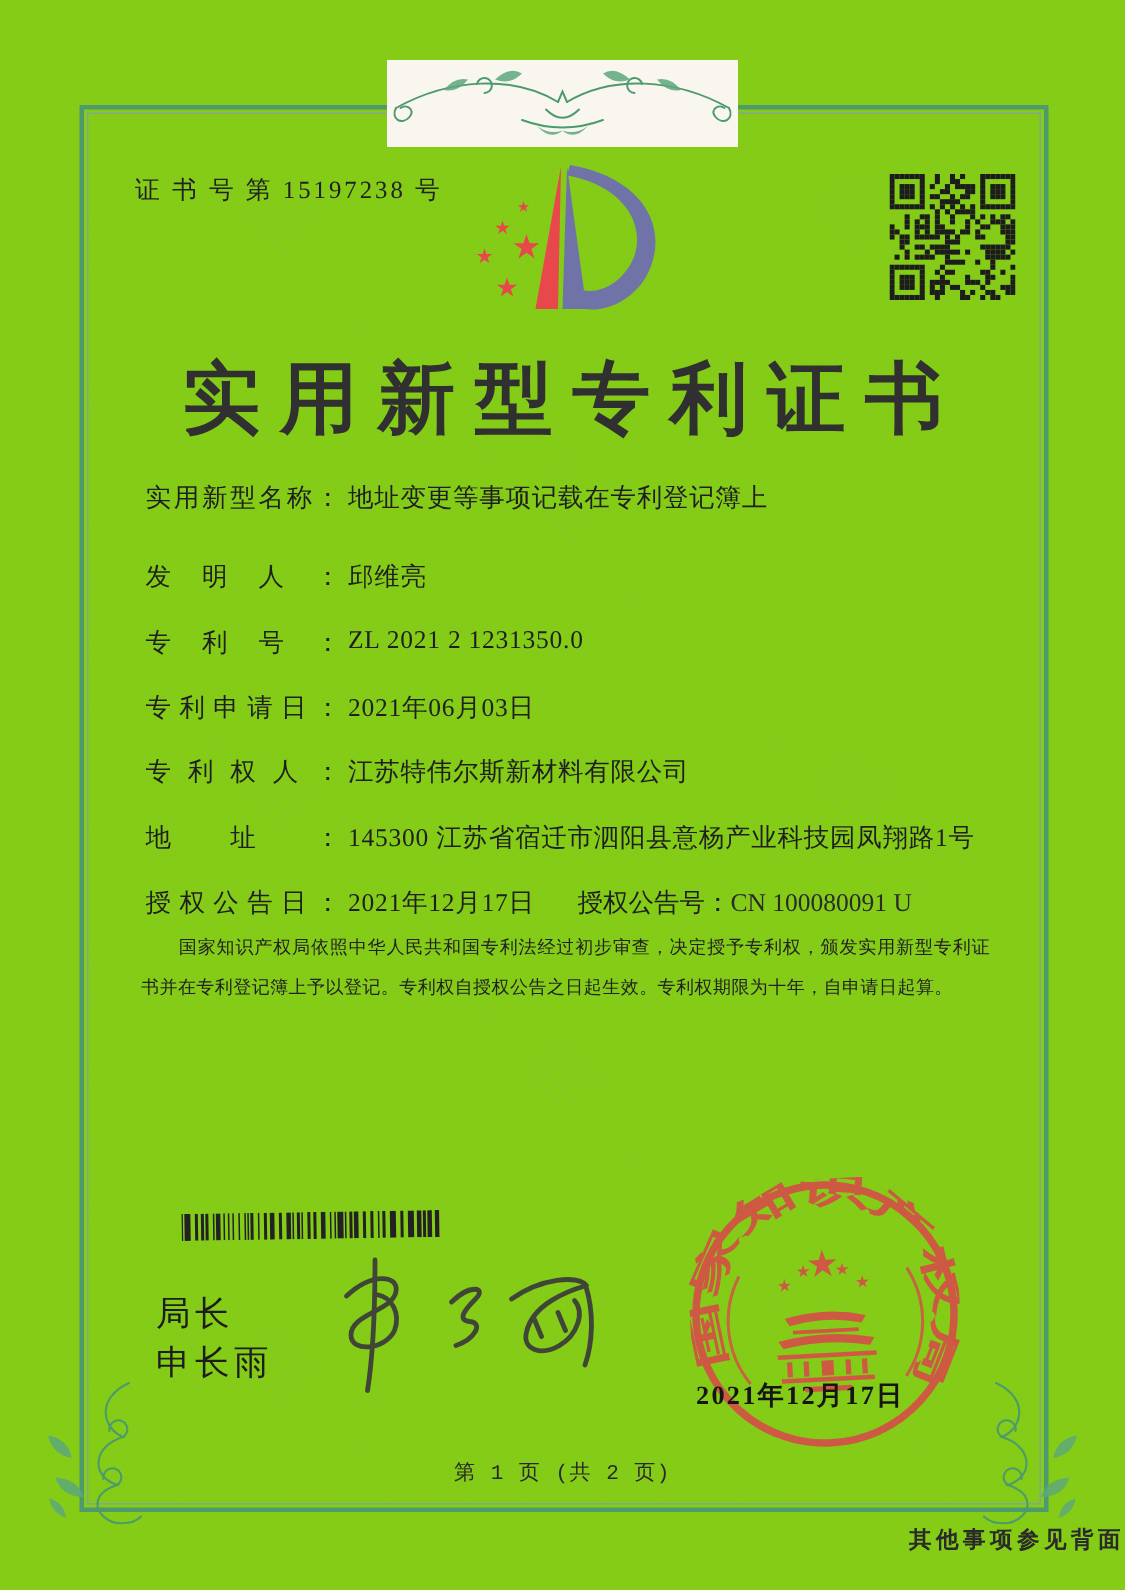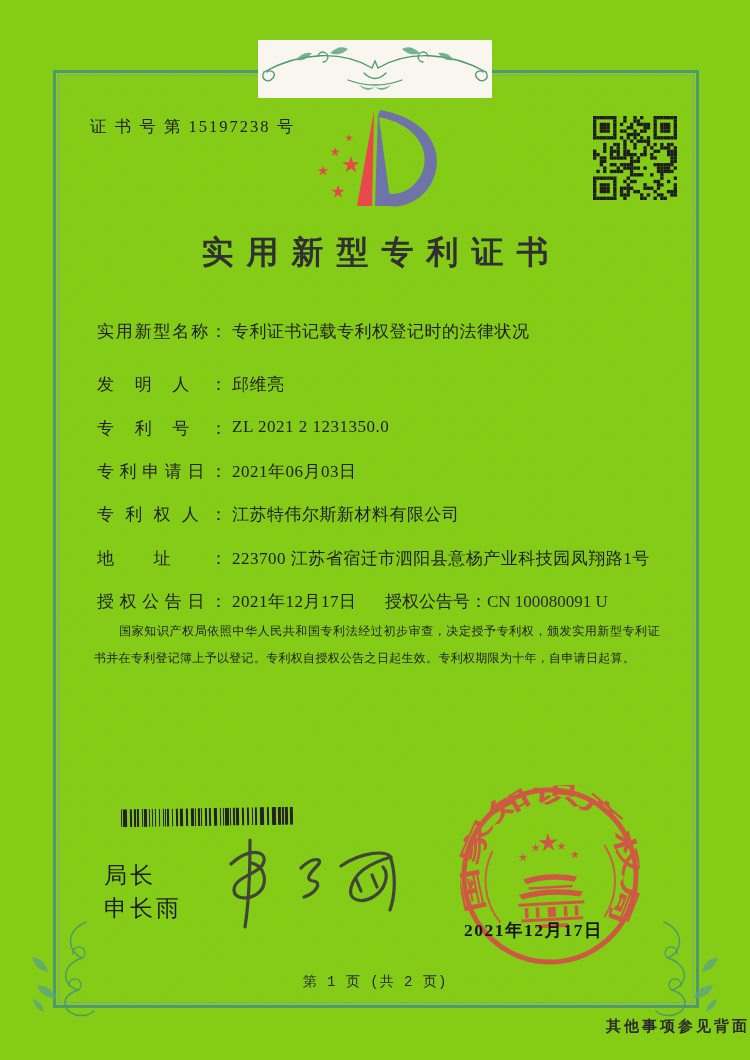--- a/index.html
+++ b/index.html
@@ -22,21 +22,21 @@
   #orn-top{left:258px;top:40px;width:234px;height:58px;background:#f8f6ef;}
   #orn-bl{left:24px;top:920px;width:72px;height:98px;}
   #orn-br{left:654px;top:920px;width:72px;height:98px;transform:scaleX(-1);}
 
   .cert-no{position:absolute;left:90px;top:116px;font-size:16.5px;letter-spacing:2px;color:#222;}
 
   #logo{position:absolute;left:298px;top:104px;width:160px;height:116px;}
   #qr{position:absolute;left:593px;top:116px;width:84px;height:84px;}
 
   .title{position:absolute;left:0;top:231px;width:100%;text-align:center;
-    font-size:32px;font-weight:700;letter-spacing:13px;padding-left:13px;
+    font-size:52px;font-weight:700;letter-spacing:13px;padding-left:13px;
     box-sizing:border-box;color:#303030;}
 
   .fields{position:absolute;left:97px;top:318px;width:566px;font-size:17px;}
   .frow{position:absolute;left:0;width:566px;white-space:nowrap;}
   .flabel{display:inline-block;width:130px;text-align:justify;text-align-last:justify;
     -moz-text-align-last:justify;vertical-align:top;color:#1f1f1f;}
   .fvalue{padding-left:5px;color:#1f1f1f;letter-spacing:.5px;}
   .fpair2{position:absolute;left:288px;top:0;}
   .fpair2 .flabel2{color:#1f1f1f;}
 
@@ -445,36 +445,36 @@
         <rect x="60.48" y="80.64" width="3.36" height="3.36" fill="#1c1c1c"></rect>
         <rect x="67.2" y="80.64" width="3.36" height="3.36" fill="#1c1c1c"></rect>
         <rect x="70.56" y="80.64" width="3.36" height="3.36" fill="#1c1c1c"></rect>
       </svg>
   </div>
 
   <div class="title">实用新型专利证书</div>
 
   <div class="fields">
     <div class="frow" style="top:2px">
-      <span class="flabel">实用新型名称：</span><span class="fvalue">专利证书记载专利权登记时的法律状况</span>
+      <span class="flabel">实用新型名称：</span><span class="fvalue">地址变更等事项记载在专利登记簿上</span>
     </div>
     <div class="frow" style="top:55px">
       <span class="flabel">发明人：</span><span class="fvalue">邱维亮</span>
     </div>
     <div class="frow" style="top:99px">
       <span class="flabel">专利号：</span><span class="fvalue">ZL 2021 2 1231350.0</span>
     </div>
     <div class="frow" style="top:142px">
       <span class="flabel">专利申请日：</span><span class="fvalue">2021年06月03日</span>
     </div>
     <div class="frow" style="top:185px">
       <span class="flabel">专利权人：</span><span class="fvalue">江苏特伟尔斯新材料有限公司</span>
     </div>
     <div class="frow" style="top:229px">
-      <span class="flabel">地址：</span><span class="fvalue">223700 江苏省宿迁市泗阳县意杨产业科技园凤翔路1号</span>
+      <span class="flabel">地址：</span><span class="fvalue">145300 江苏省宿迁市泗阳县意杨产业科技园凤翔路1号</span>
     </div>
     <div class="frow" style="top:272px">
       <span class="flabel">授权公告日：</span><span class="fvalue">2021年12月17日</span>
       <span class="fpair2">
         <span class="flabel2">授权公告号：</span><span>CN 100080091 U</span>
       </span>
     </div>
   </div>
 
   <div class="paras">

